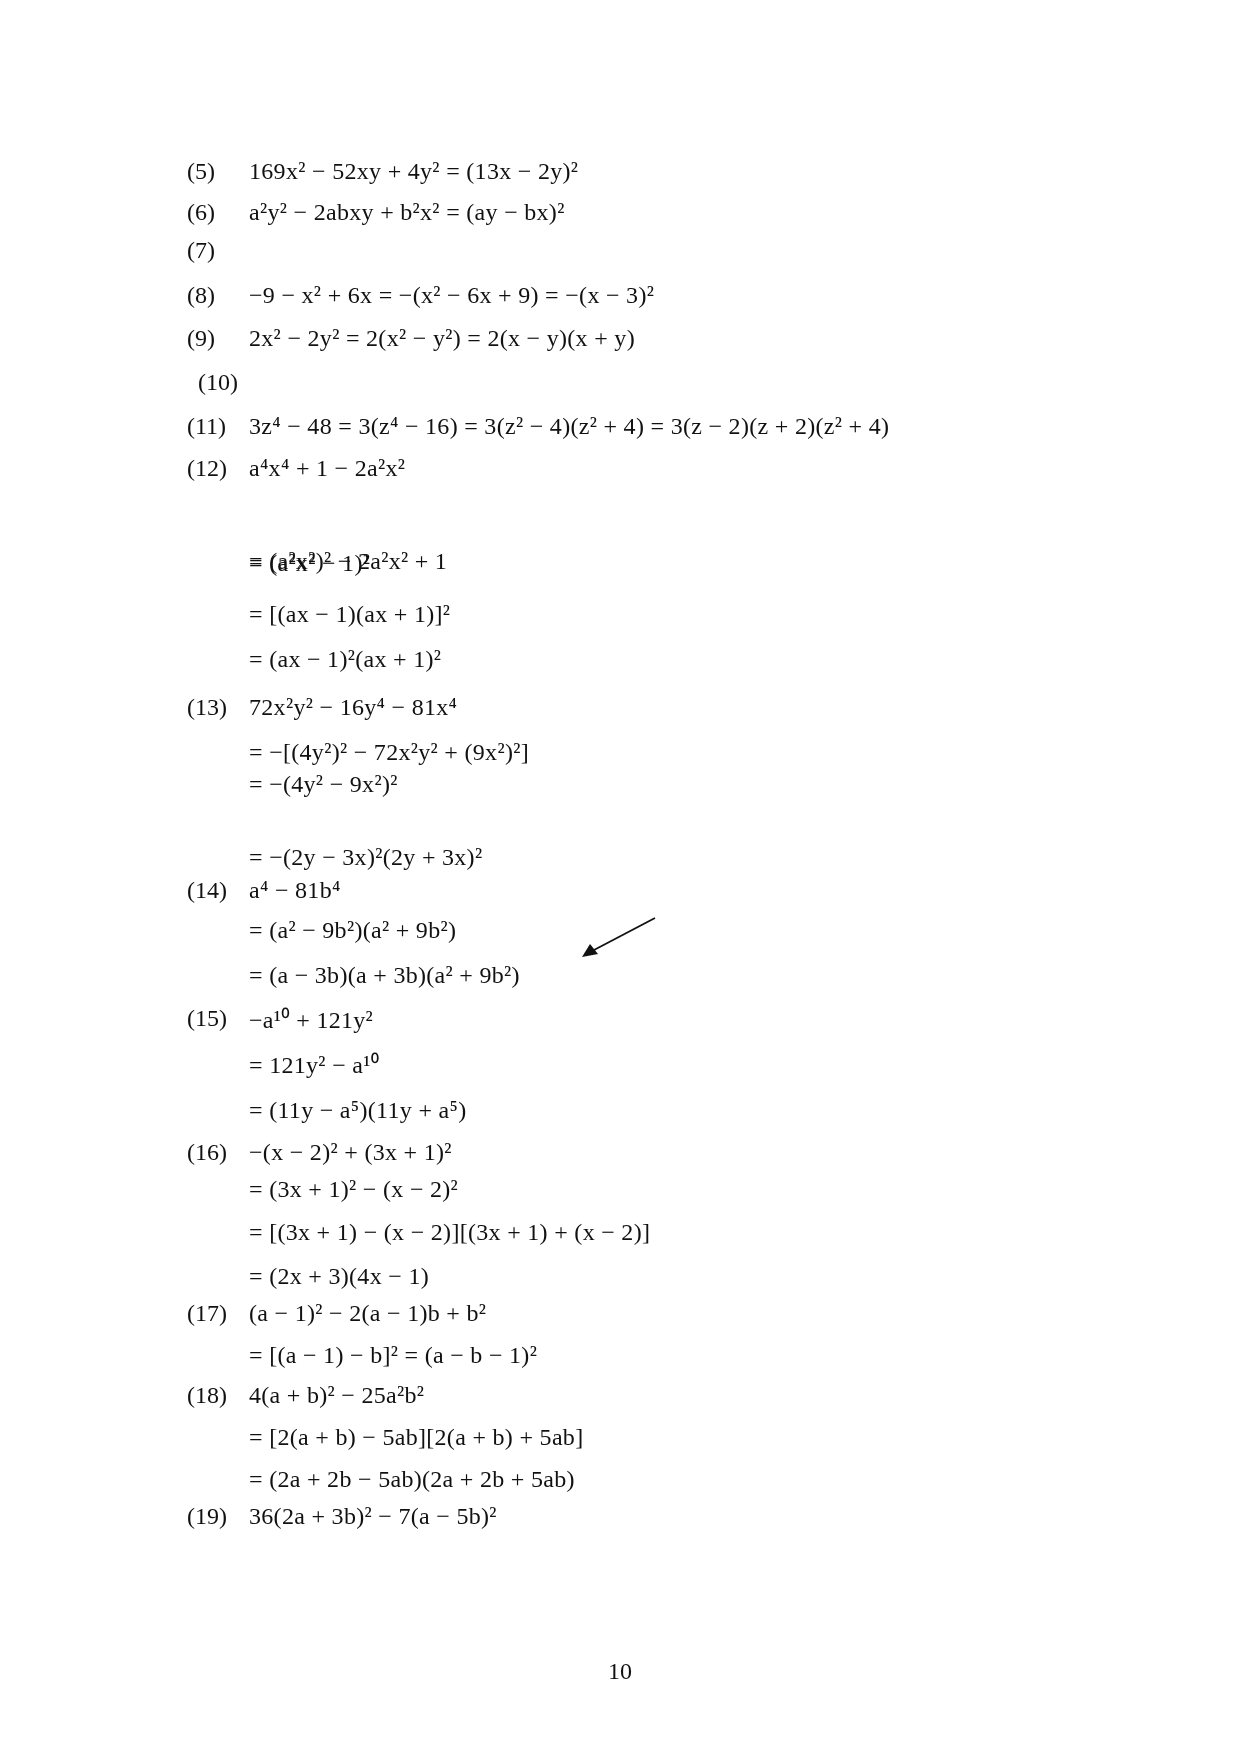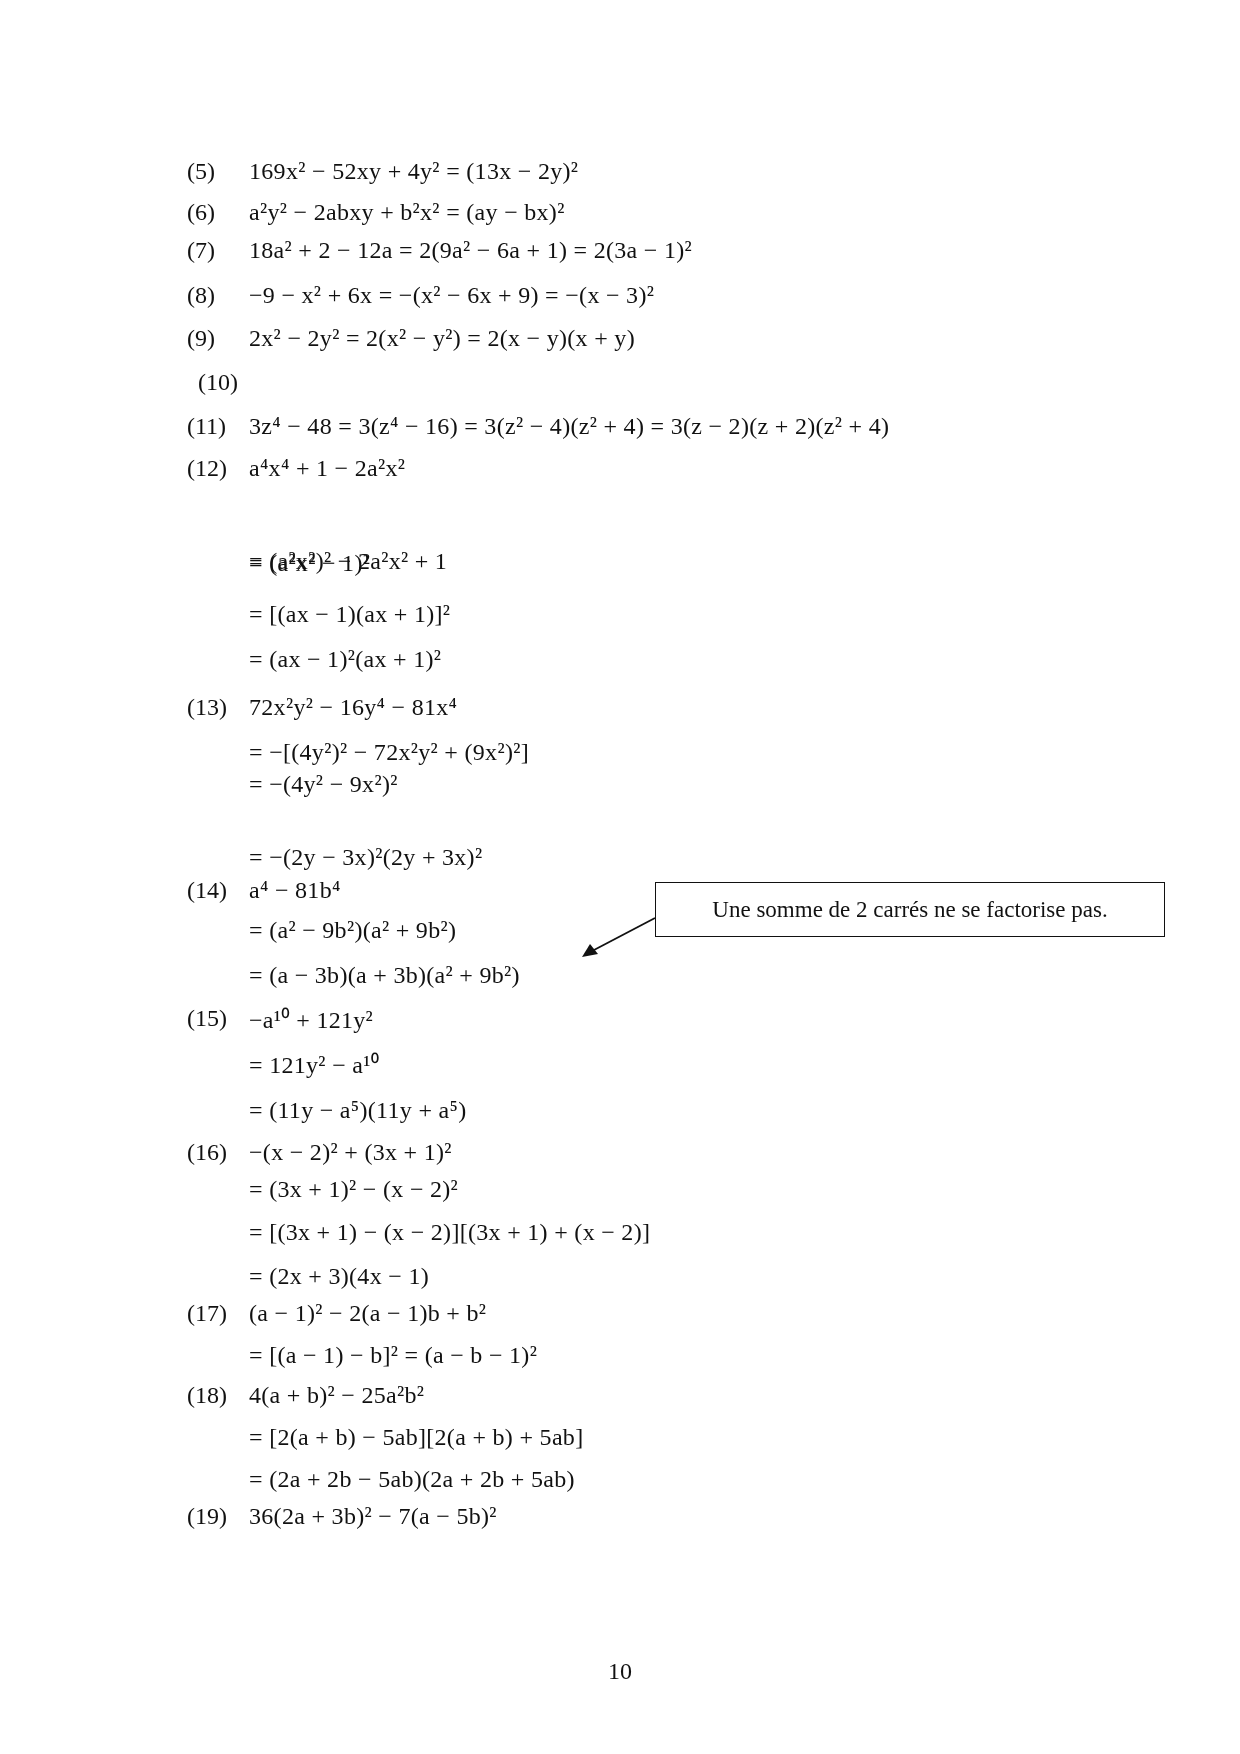--- a/index.html
+++ b/index.html
@@ -26,21 +26,20 @@
       <div class="row" style="top: 171px;">
         <span class="num">(5)</span>
         <span class="expr">169x² − 52xy + 4y² = (13x − 2y)²</span>
       </div>
       <div class="row" style="top: 212px;">
         <span class="num">(6)</span>
         <span class="expr">a²y² − 2abxy + b²x² = (ay − bx)²</span>
       </div>
       <div class="row" style="top: 250px;">
         <span class="num">(7)</span>
-        <span class="expr">18a² + 2 − 12a = 2(9a² − 6a + 1) = 2(3a − 1)²</span>
       </div>
       <div class="row" style="top: 295px;">
         <span class="num">(8)</span>
         <span class="expr">−9 − x² + 6x = −(x² − 6x + 9) = −(x − 3)²</span>
       </div>
       <div class="row" style="top: 338px;">
         <span class="num">(9)</span>
         <span class="expr">2x² − 2y² = 2(x² − y²) = 2(x − y)(x + y)</span>
       </div>
       <div class="row" style="top: 382px; text-align: center;">
@@ -150,18 +149,15 @@
         <span class="num">(19)</span>
         <span class="expr">36(2a + 3b)² − 7(a − 5b)²</span>
       </div>
     </div>
 
   <svg class="arrow" width="1240" height="1754">
     <line x1="655" y1="918" x2="594" y2="950" stroke="#111" stroke-width="1.8"></line>
     <polygon points="582,957 590,944 598,954" fill="#111"></polygon>
   </svg>
 
-  <div class="callout">
-    <span>Une somme de 2 carrés ne se factorise pas.</span>
-  </div>
 
   <div class="pagenum">10</div>
 </div>
 
 </body></html>

